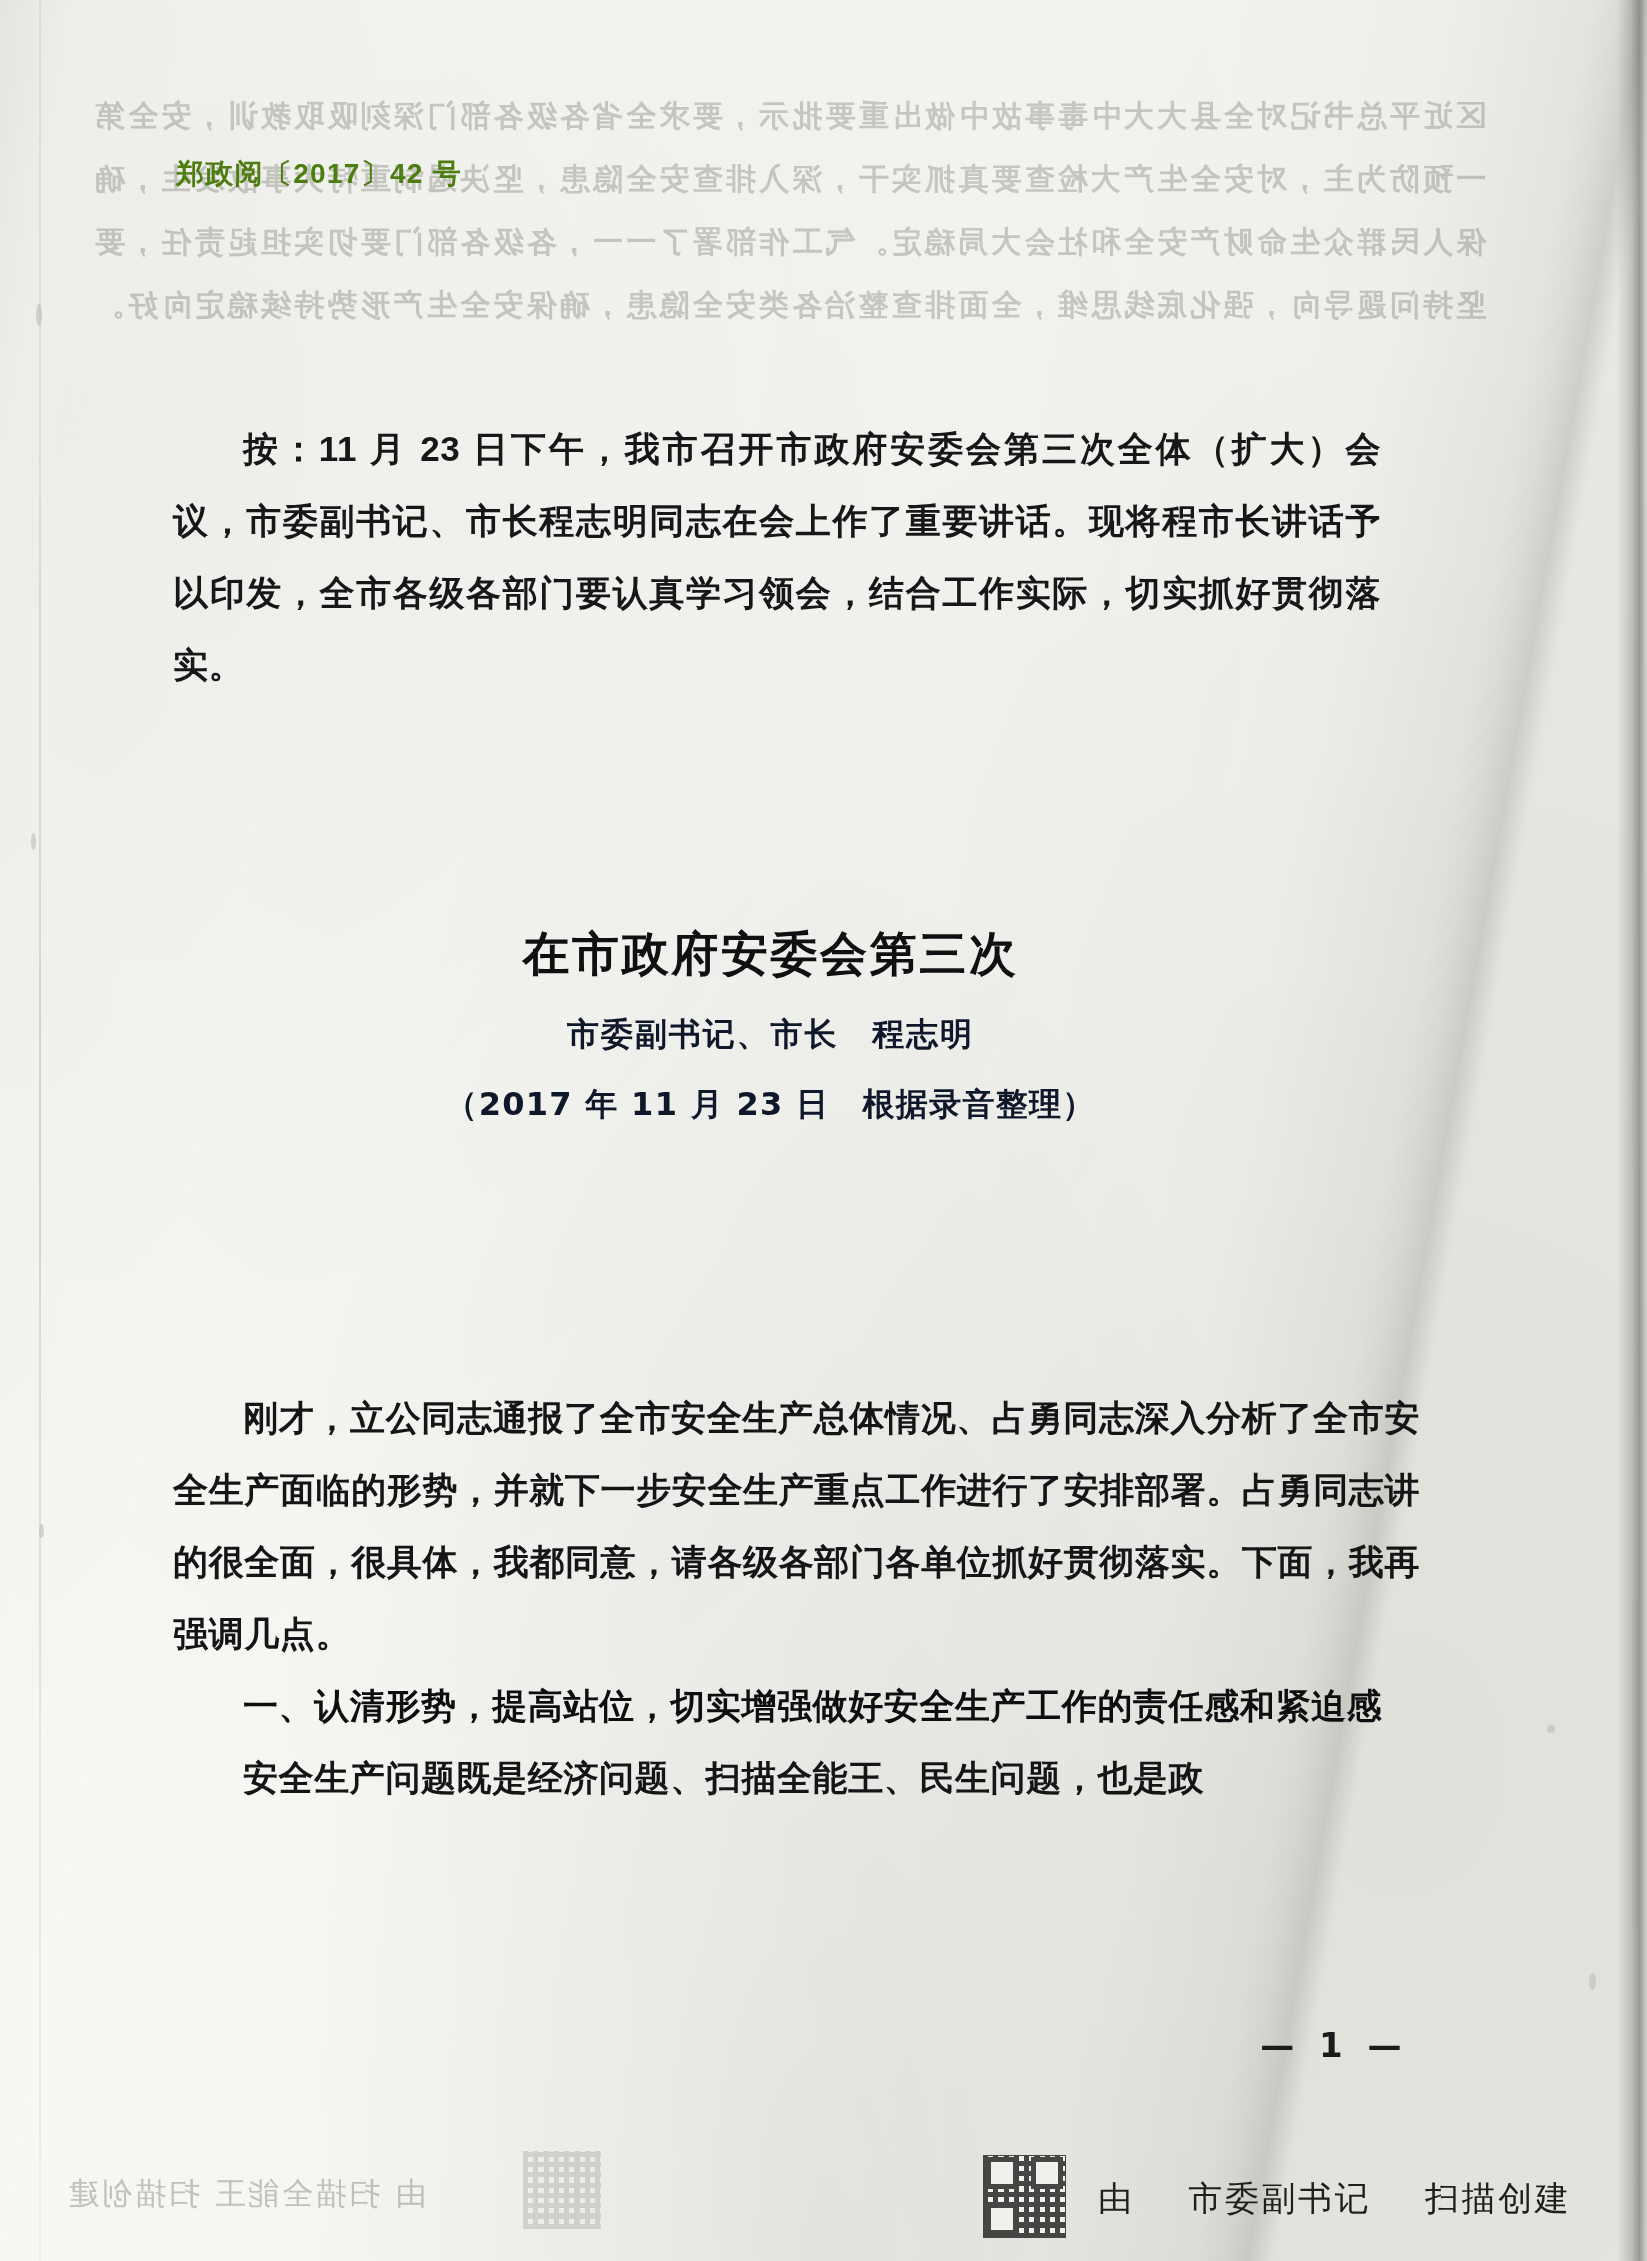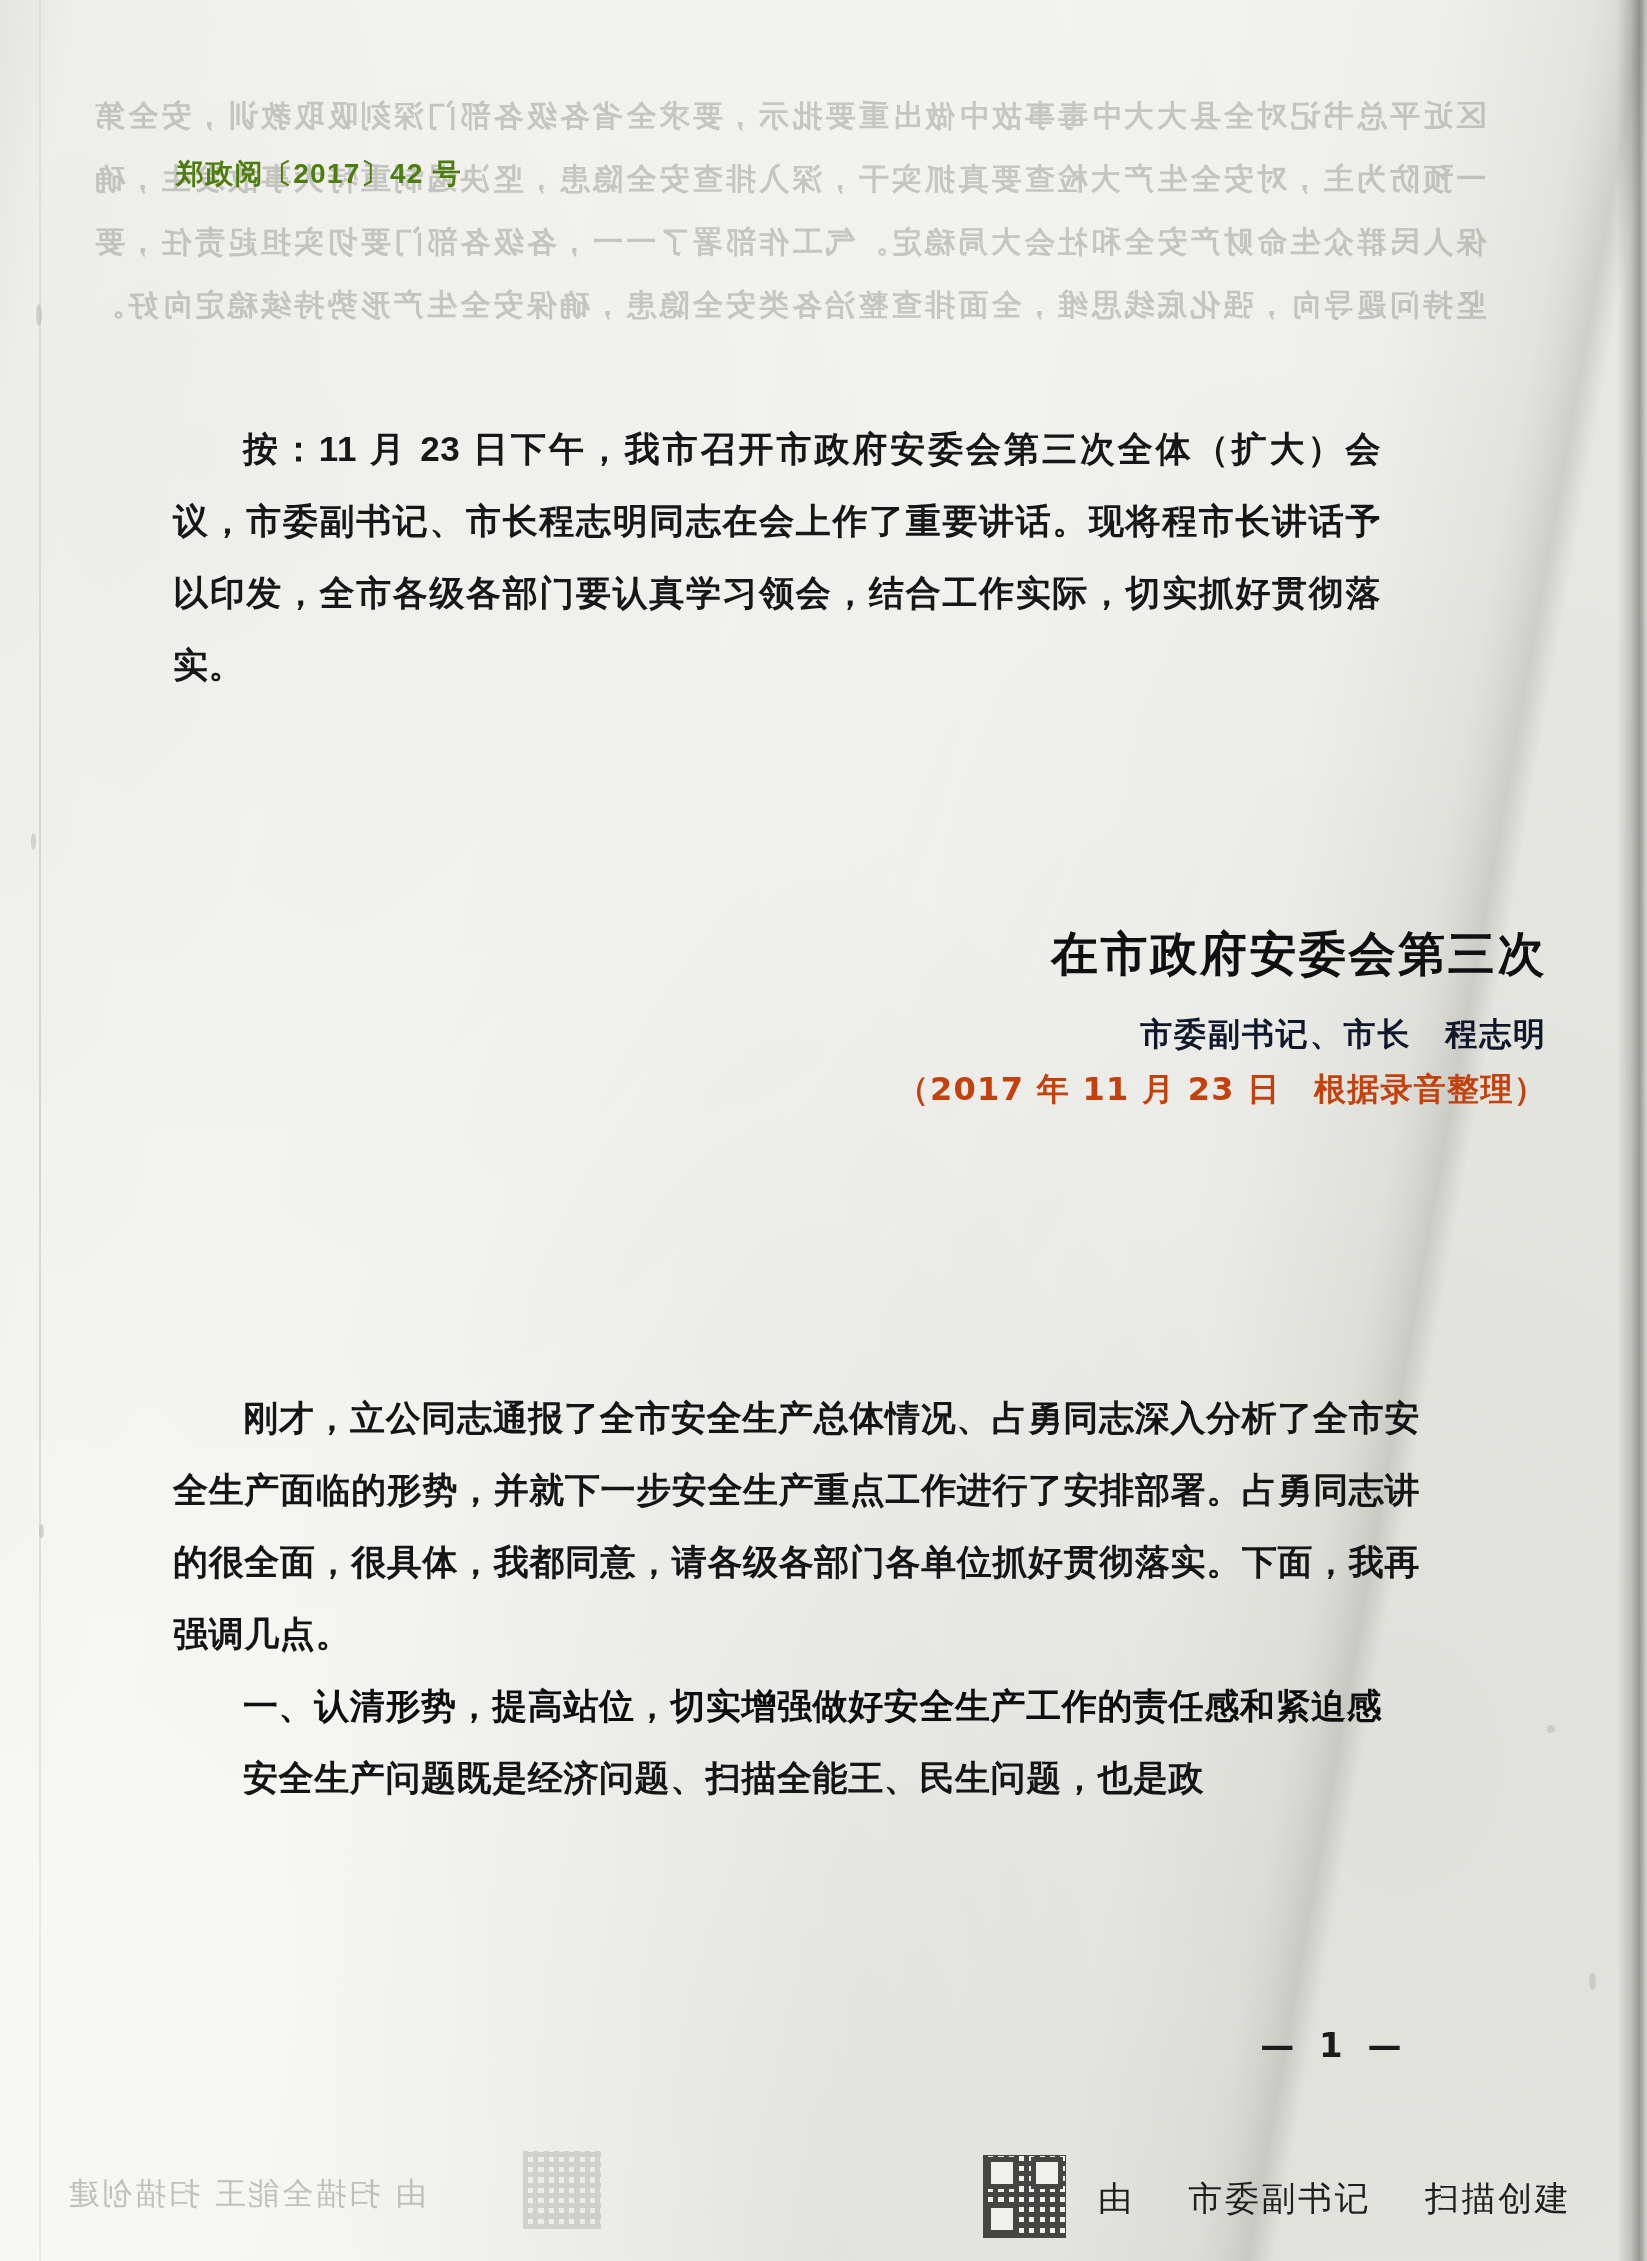--- a/index.html
+++ b/index.html
@@ -102,48 +102,48 @@
     font-weight: 700;
     letter-spacing: 0.6px;
     text-align: justify;
   }
   .note-block .indent {
     padding-left: 70px;
   }
 
   .title-block {
     position: absolute;
-    left: 16px;
+    left: 5px;
     top: 914px;
     width: 1531px;
-    text-align: right;
+    text-align: center;
   }
   .title-line {
     font-size: 47px;
     line-height: 79px;
     font-weight: 800;
     color: #101013;
     letter-spacing: 2.6px;
     font-family: "DejaVu Sans", sans-serif;
   }
   .byline {
     margin-top: 17px;
     font-size: 32px;
     line-height: 48px;
     font-weight: 700;
     color: #0f172a;
     letter-spacing: 1.9px;
     font-family: "DejaVu Sans", sans-serif;
   }
   .dateline {
-    margin-top: 7px;
+    margin-top: 22px;
     font-size: 32px;
     line-height: 48px;
     font-weight: 600;
-    color: #c2410c;
+    color: #0f172a;
     letter-spacing: 1.3px;
     font-family: "DejaVu Sans", sans-serif;
   }
 
   .body-block {
     position: absolute;
     left: 173px;
     top: 1382px;
     width: 1247px;
     font-size: 35px;

